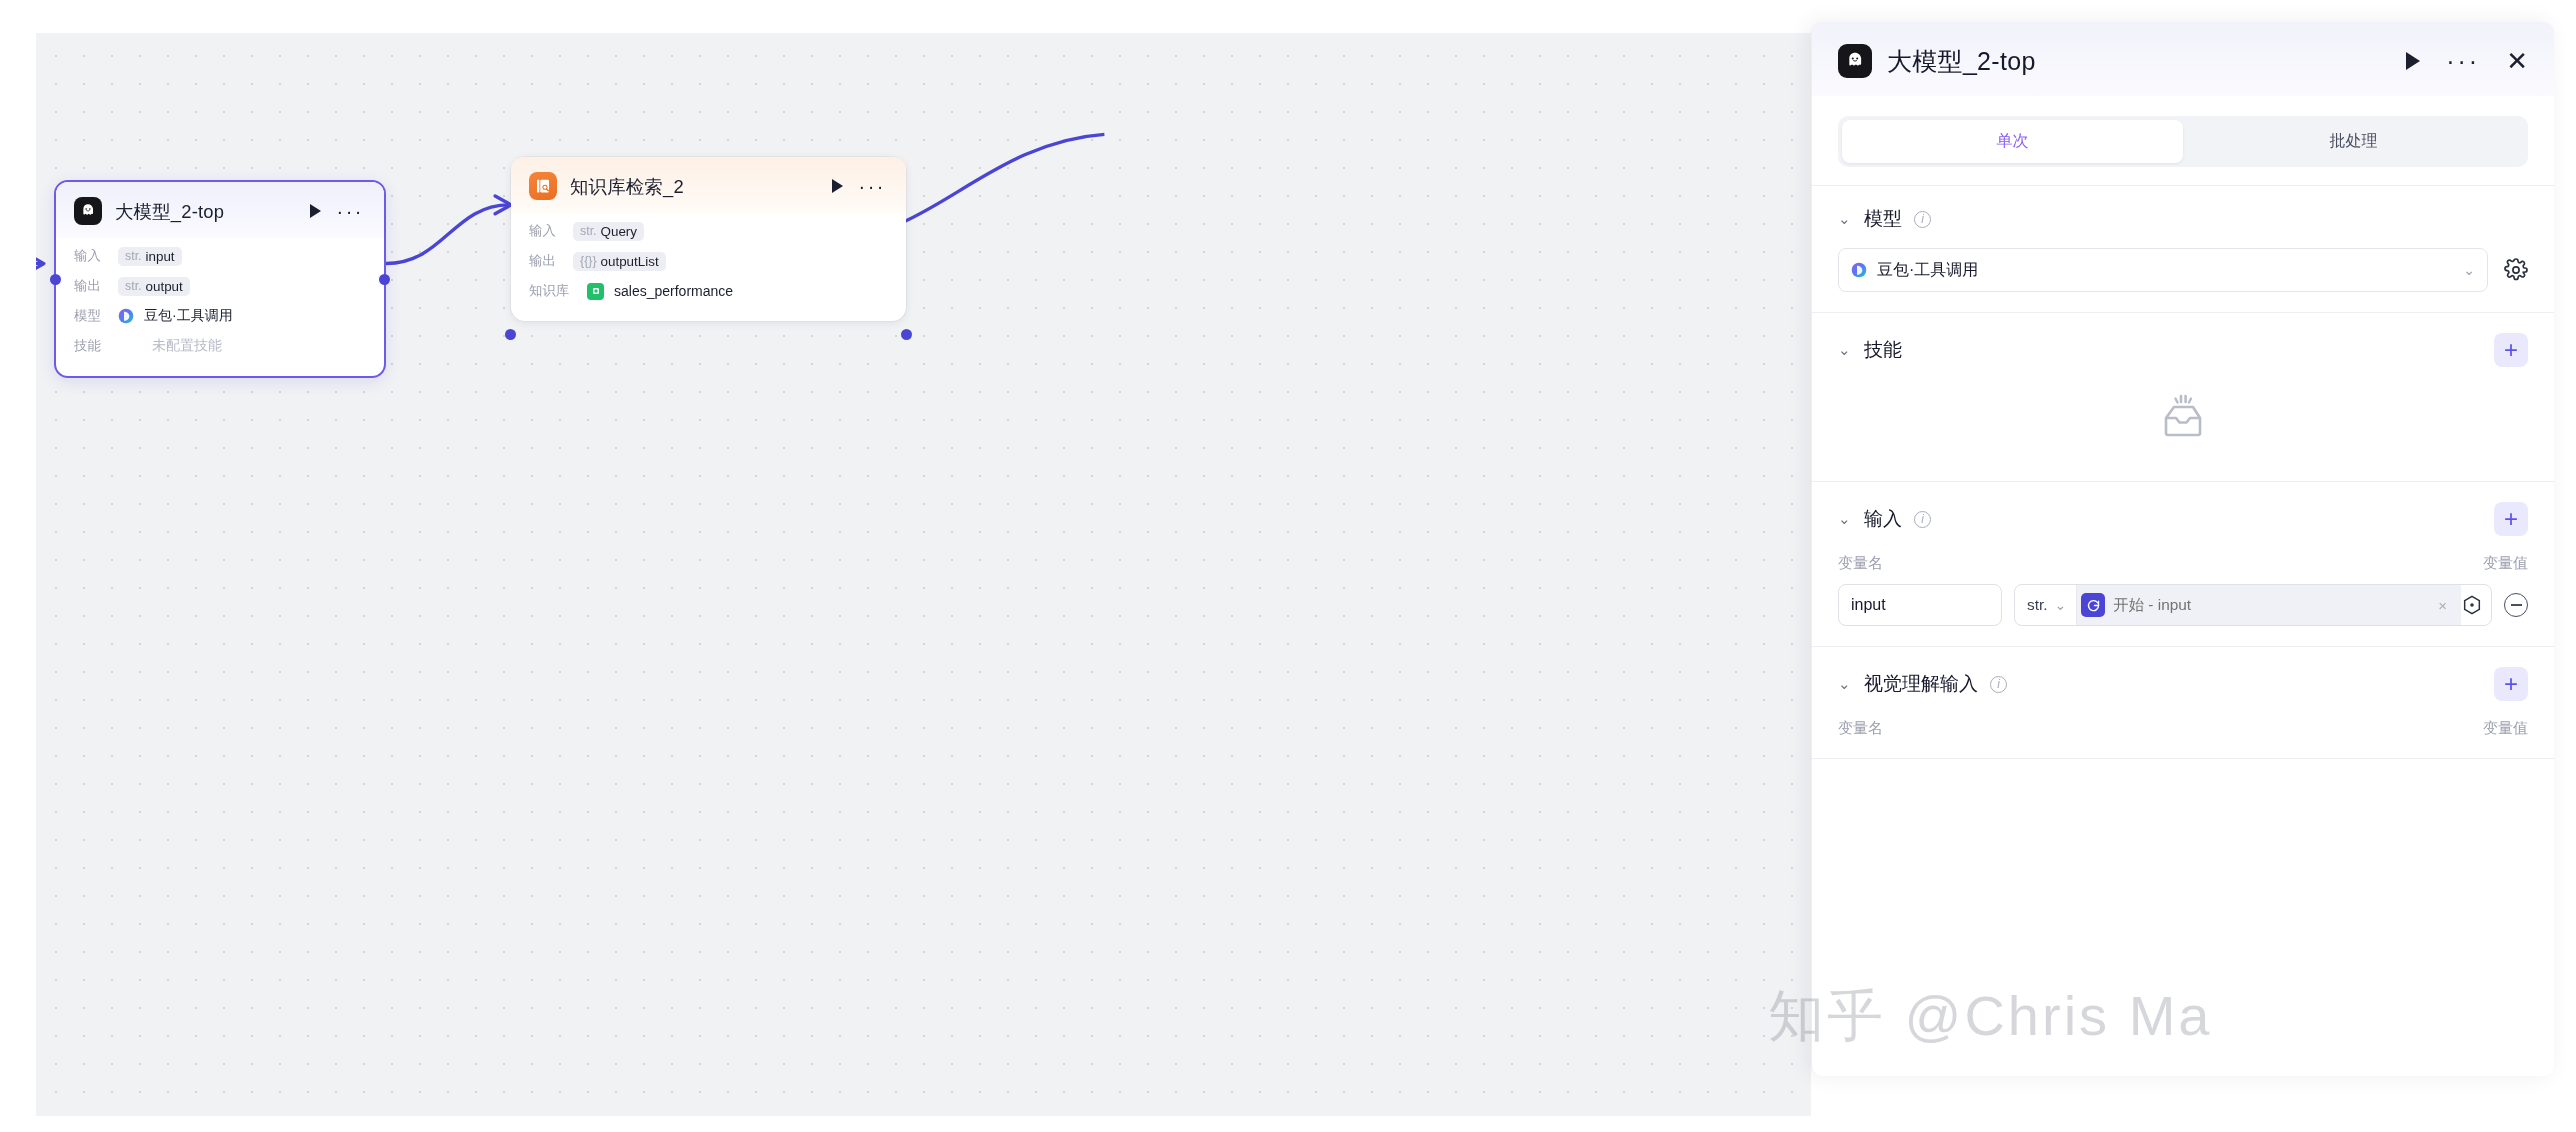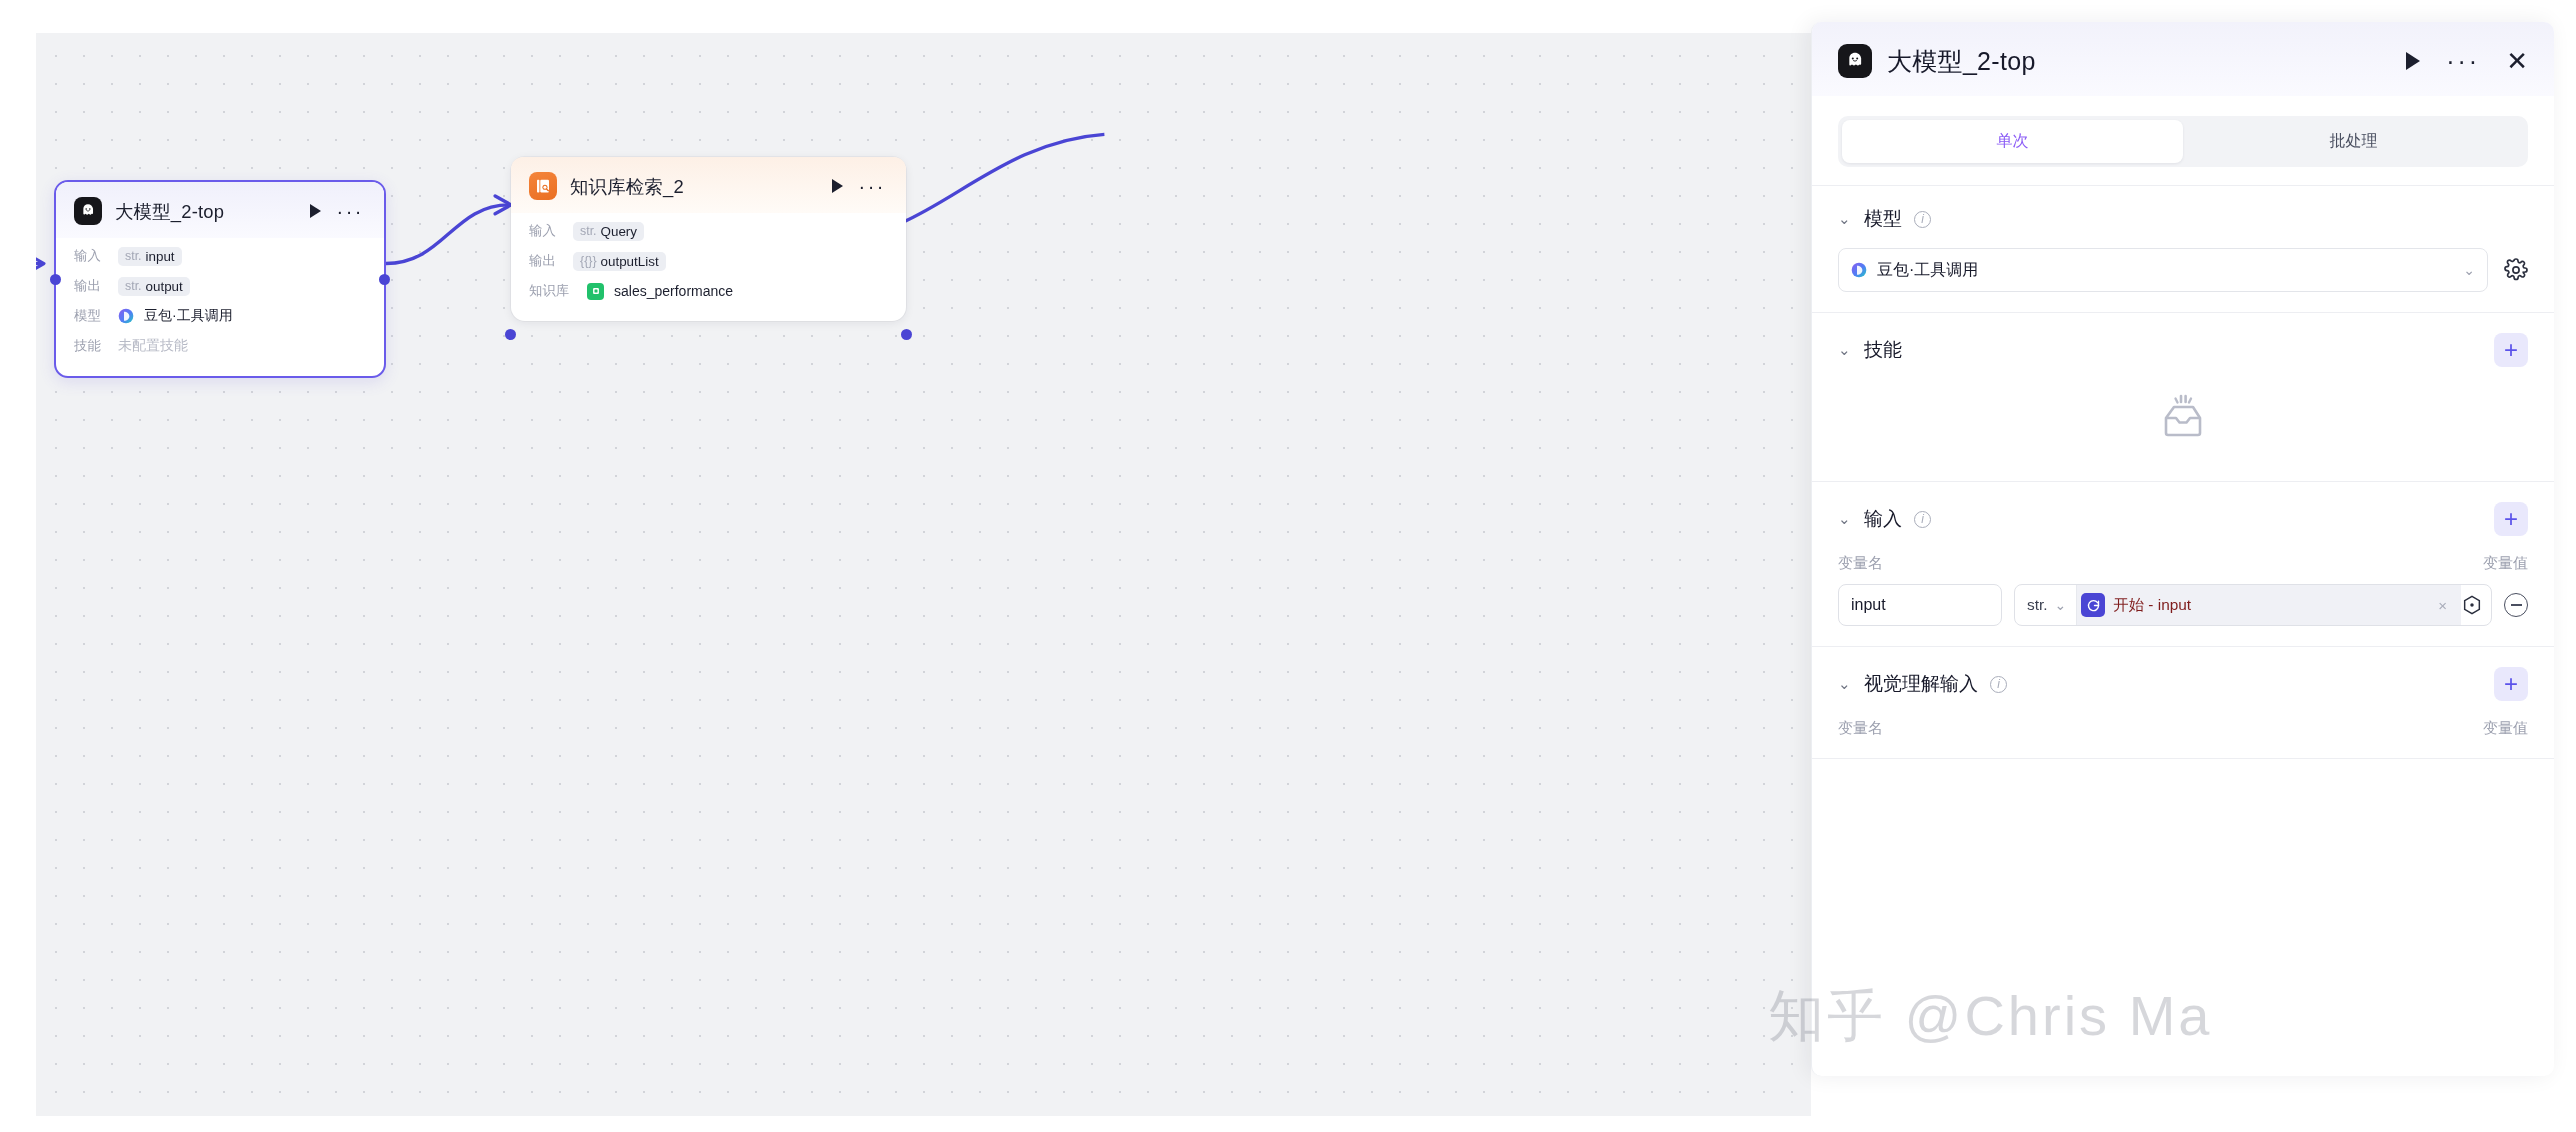--- a/index.html
+++ b/index.html
@@ -60,21 +60,21 @@
   .node-body { padding: 6px 18px 18px 18px; }
   .node-row { display:flex; align-items:center; gap:10px; height:24px; margin-bottom:6px; }
   .node-row:last-child { margin-bottom:0; }
   .row-label { font-size:13.4px; color:#9b9fae; min-width:34px; }
   .pill {
     background:#eceef3; border-radius:5px; padding:2px 7px;
     font-size:13.4px; color:#1c1f2e; display:inline-flex; align-items:center; gap:4px;
   }
   .pill .typ { color:#a3a7b5; font-size:12.4px; }
   .plain { font-size:14px; color:#1c1f2e; }
-  .muted { font-size:14px; color:#b7bac6; }
+  .muted { font-size:14px; color:#b7bac6;margin-left:34px; }
   .mini-logo { width:16px; height:16px; border-radius:50%; flex:none; }
   .kb-badge {
     width:17px; height:17px; border-radius:4px; background:#21c16b; flex:none;
     display:flex; align-items:center; justify-content:center;
   }
   .port {
     position:absolute; width:11px; height:11px; border-radius:50%;
     background:#4a45d4; top:50%; margin-top:-5px;
   }
   .port.left { left:-6px; } .port.right { right:-6px; }
@@ -145,21 +145,21 @@
   }
   .val-box {
     flex:1; height:42px; border:1px solid #dfe1e7; border-radius:8px;
     display:flex; align-items:center; background:#fff; overflow:hidden;
   }
   .type-sel { display:flex; align-items:center; gap:7px; padding:0 10px 0 12px; border-right:1px solid #e7e9ee; height:100%; cursor:pointer; }
   .type-sel .t { font-size:15.4px; color:#3b4050; }
   .ref-chip { flex:1; display:flex; align-items:center; gap:8px; background:#f0f1f6; height:100%; padding:0 8px 0 0; }
   .ref-icon { width:24px; height:24px; border-radius:5px; background:#4a45d4;
               display:flex;align-items:center;justify-content:center; flex:none; margin-left:4px; }
-  .ref-txt { font-size:15.4px; color:#7f1d1d; flex:1; }
+  .ref-txt { font-size:15.4px; color:#737373; flex:1; }
   .x-clear { font-size:15px; color:#a9adba; cursor:pointer; padding:0 6px; }
   .hexbtn { width:22px; height:22px; margin-right:8px; cursor:pointer; }
   .minus-btn {
     width:24px;height:24px;border:1.6px solid #4a4f60;border-radius:50%;
     display:flex;align-items:center;justify-content:center;cursor:pointer;flex:none;
   }
   .minus-btn i { display:block;width:11px;height:1.7px;background:#4a4f60; }
 
   
   .watermark {

